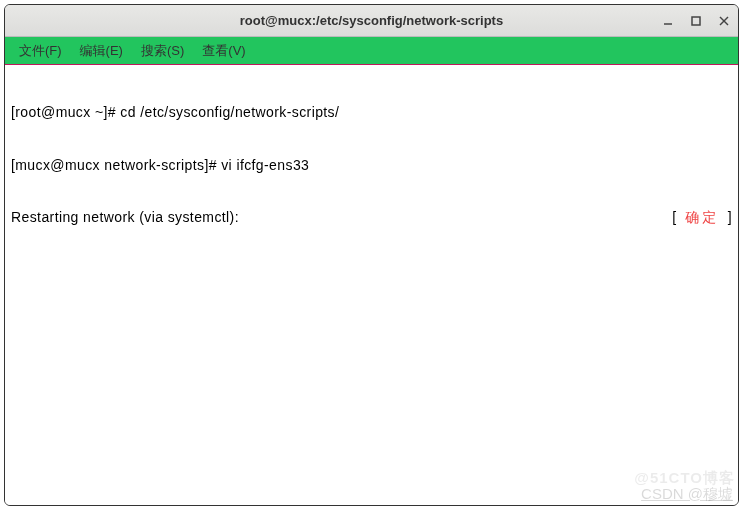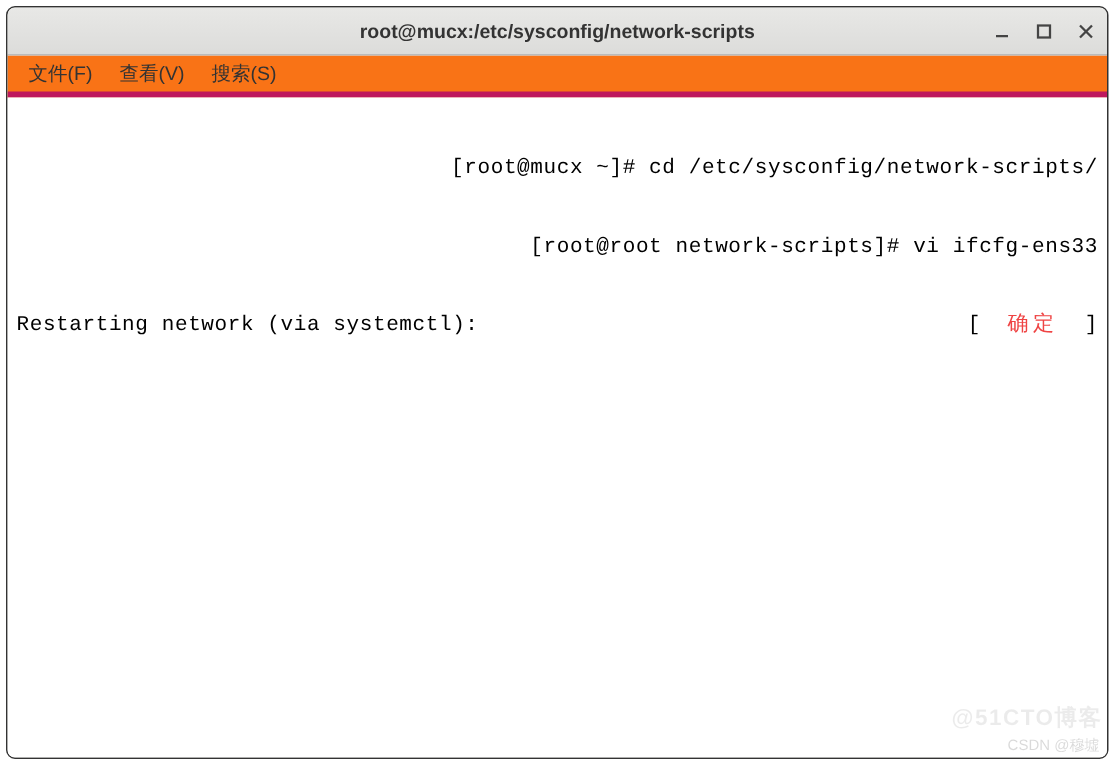--- a/index.html
+++ b/index.html
@@ -47,45 +47,44 @@
       width: 16px;
       height: 16px;
       display: flex;
       align-items: center;
       justify-content: center;
       cursor: pointer;
     }
     .titlebar-btn svg { stroke: #444; stroke-width: 1.5; fill: none; }
     .menubar {
       height: 28px;
-      background: #f97316;
-      border-bottom: 4px solid #be185d;
+      background: #22c55e;
+      border-bottom: 1px solid #be185d;
       display: flex;
       align-items: center;
       padding: 0 6px;
       gap: 2px;
     }
     .menu-item {
       font-size: 13px;
       color: #333;
       padding: 4px 8px;
       cursor: pointer;
     }
     .terminal-area {
       flex: 1;
       background: #fff;
       padding: 4px 6px;
-      font-family: Liberation Mono, monospace;
+      font-family: Liberation Sans, sans-serif;
       font-size: 14px;
       line-height: 1.25;
       color: #000;
       white-space: pre;
       overflow: hidden;
       letter-spacing: 0.4px;
-      text-align: right;
     }
     .tline { display: block; }
     .status-ok {
       display: flex;
       justify-content: space-between;
       width: 100%;
     }
     .ok-text { color: #ef4444; letter-spacing: 3px; }
     .cursor-block {
       display: inline-block;
@@ -101,23 +100,24 @@
       font-size: 15px;
       color: rgba(0,0,0,0.08);
       font-weight: bold;
       pointer-events: none;
       letter-spacing: 1px;
     }
     .watermark2 {
       position: absolute;
       right: 10px;
       bottom: 6px;
-      font-size: 10px;
+      font-size: 15px;
       color: rgba(0,0,0,0.15);
       pointer-events: none;
+      text-decoration: underline;
     }
   </style>
 </head>
 <body>
 
 <div class="window">
 
   <div class="titlebar">
     <span class="titlebar-title">root@mucx:/etc/sysconfig/network-scripts</span>
     <div class="titlebar-controls">
@@ -135,27 +135,28 @@
         <svg width="12" height="12" viewBox="0 0 12 12">
             <line x1="2" y1="2" x2="10" y2="10"></line>
             <line x1="10" y1="2" x2="2" y2="10"></line>
           </svg>
       </div>
     </div>
   </div>
 
   <div class="menubar">
     <span class="menu-item">文件(F)</span>
+    <span class="menu-item">编辑(E)</span>
+    <span class="menu-item">搜索(S)</span>
     <span class="menu-item">查看(V)</span>
-    <span class="menu-item">搜索(S)</span>
   </div>
 
   <div class="terminal-area">
     <span class="tline">[root@mucx ~]# cd /etc/sysconfig/network-scripts/</span>
-    <span class="tline">[root@root network-scripts]# vi ifcfg-ens33</span>
+    <span class="tline">[mucx@mucx network-scripts]# vi ifcfg-ens33</span>
     <span class="tline status-ok">
       <span>Restarting network (via systemctl):</span>
       <span><span>[  </span><span class="ok-text">确定</span><span>  ]</span></span>
     </span>
   </div>
 
 </div>
 
 <div class="watermark">@51CTO博客</div>
 <div class="watermark2">CSDN @穆墟</div>

